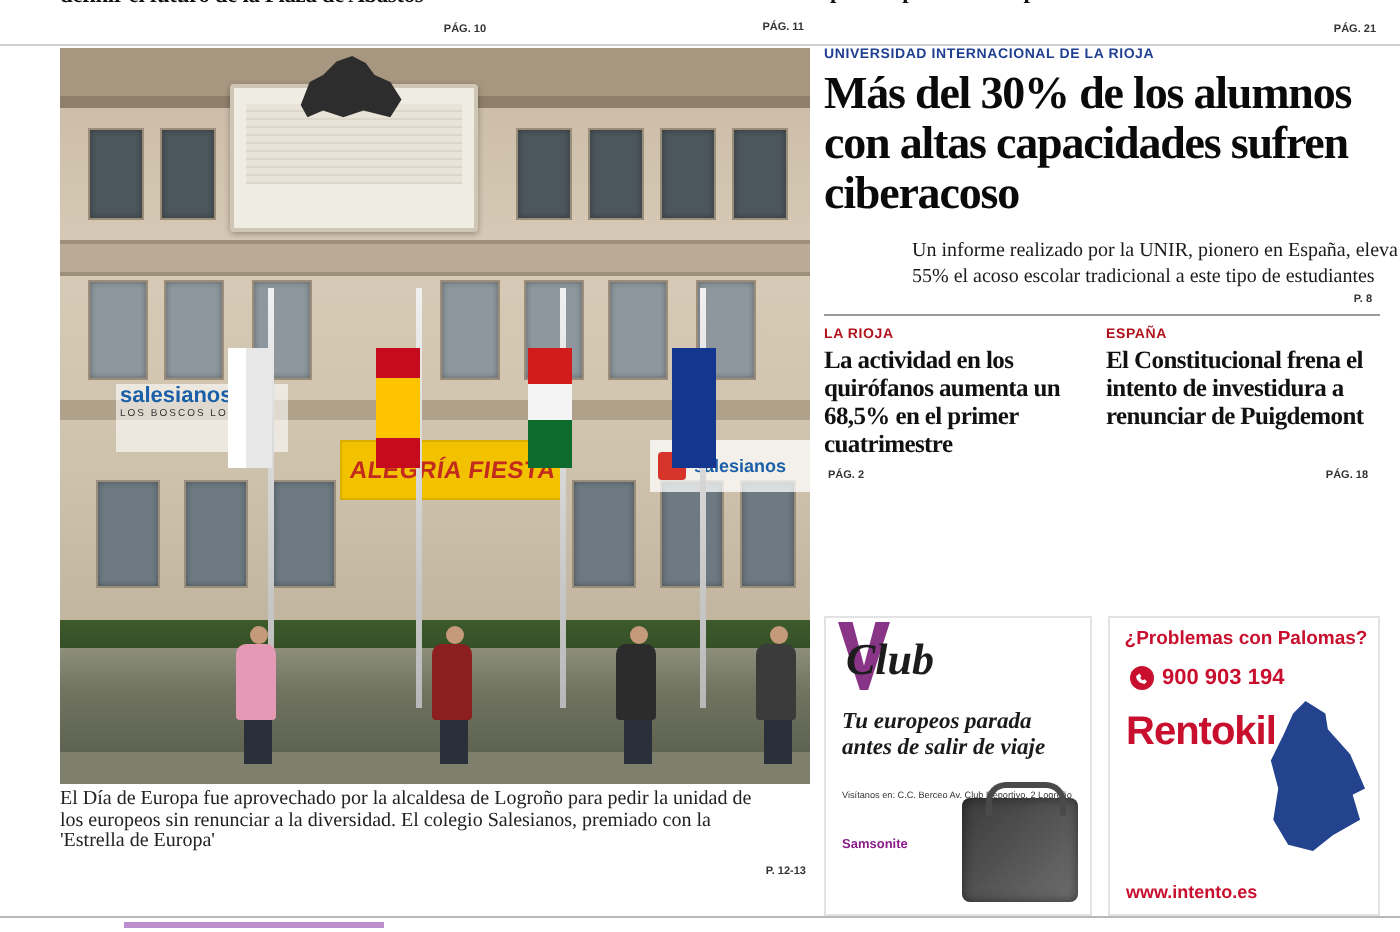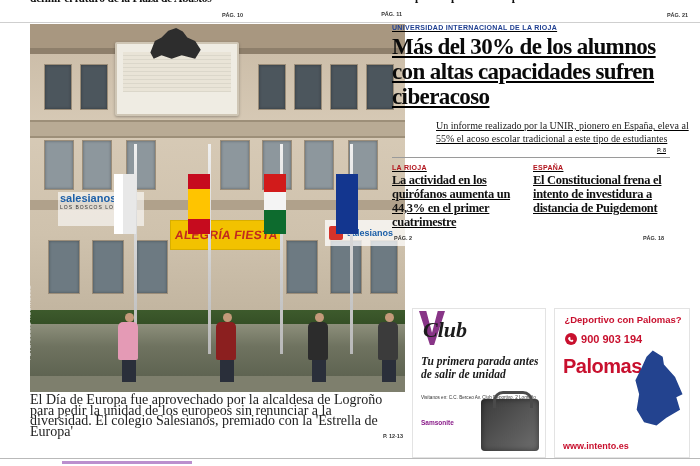--- a/index.html
+++ b/index.html
@@ -271,43 +271,42 @@
   .caption-title {
     font-family: "Liberation Serif", serif;
     font-weight: bold;
     font-size: 15.5px;
     color: #111;
     padding-top: 2px;
     letter-spacing: -0.2px;
   }
   .caption-body {
     font-family: "Liberation Serif", serif;
-    font-size: 14px;
+    font-size: 10px;
     line-height: 10.5px;
     color: #222;
     padding-top: 3px;
     width: 355px;
   }
   .caption-pag {
     position: absolute;
     right: 2px;
     bottom: 1px;
     font-family: "Liberation Sans", sans-serif;
     font-size: 5.5px;
     font-weight: bold;
     color: #333;
   }
 
   
   .rightcol {
     position: absolute;
-    left: 392px;
+    left: 412px;
     top: 24px;
     width: 278px;
-    text-decoration: underline;
   }
   .kicker {
     font-family: "Liberation Sans", sans-serif;
     font-size: 7px;
     font-weight: bold;
     color: #1f3f91;
     letter-spacing: 0.3px;
     padding-bottom: 3px;
   }
   .lead-head {
@@ -663,50 +662,50 @@
   <div class="rightcol">
     <div class="kicker">UNIVERSIDAD INTERNACIONAL DE LA RIOJA</div>
     <div class="lead-head">Más del 30% de los alumnos con altas capacidades sufren ciberacoso</div>
     <div class="lead-sub">Un informe realizado por la UNIR, pionero en España, eleva al 55% el acoso escolar tradicional a este tipo de estudiantes</div>
     <div class="lead-pag">P. 8</div>
     <div class="rule"></div>
 
     <div class="two-col">
       <div class="col">
         <div class="col-kicker">LA RIOJA</div>
-        <div class="col-head">La actividad en los quirófanos aumenta un 44,3% en el primer cuatrimestre</div>
+        <div class="col-head">La actividad en los quirófanos aumenta un 68,5% en el primer cuatrimestre</div>
         <div class="col-pag left">PÁG. 2</div>
       </div>
       <div class="col">
         <div class="col-kicker">ESPAÑA</div>
-        <div class="col-head">El Constitucional frena el intento de investidura a distancia de Puigdemont</div>
+        <div class="col-head">El Constitucional frena el intento de investidura a renunciar de Puigdemont</div>
         <div class="col-pag right">PÁG. 18</div>
       </div>
     </div>
   </div>
 
   <div class="ads">
 
     <div class="ad ad-vandi">
       <div class="vd-top"></div>
       <div class="vd-v"></div>
       <div class="vd-logo">Club</div>
-      <div class="vd-slogan">Tu primera parada antes de salir de unidad</div>
+      <div class="vd-slogan">Tu europeos parada antes de salir de viaje</div>
       <div class="vd-small">Visítanos en: C.C. Berceo Av. Club Deportivo, 2 Logroño</div>
       <div class="vd-brand">Samsonite</div>
       <div class="vd-bag"></div>
     </div>
 
     <div class="ad ad-rentokil">
-      <div class="rk-head">¿Deportivo con Palomas?</div>
+      <div class="rk-head">¿Problemas con Palomas?</div>
       <div class="rk-phone">
         <span class="circ"></span>
         <span>900 903 194</span>
       </div>
-      <div class="rk-logo">Palomas</div>
+      <div class="rk-logo">Rentokil</div>
       <div class="rk-bird"></div>
       <div class="rk-url">www.intento.es</div>
     </div>
 
   </div>
 
   <div class="bottomstrip">
     <div class="bar"></div>
   </div>
 

